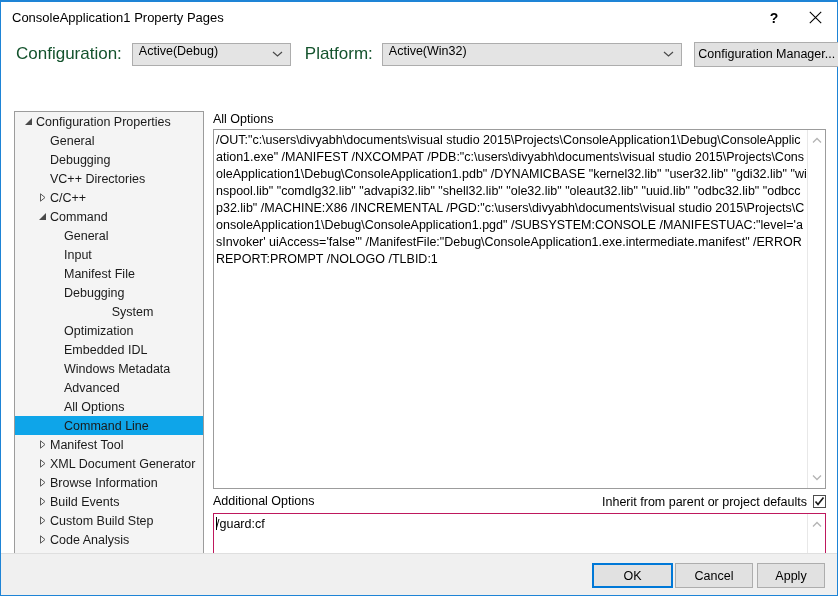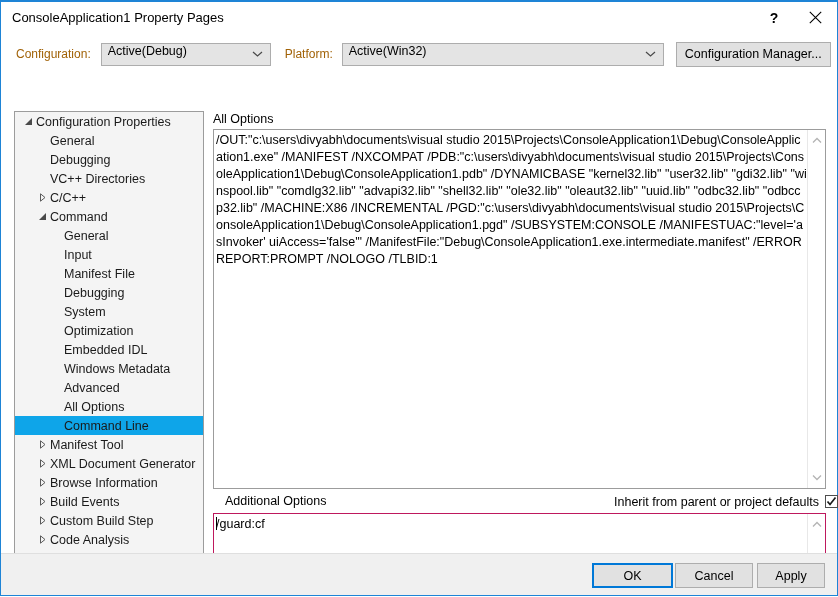--- a/index.html
+++ b/index.html
@@ -78,22 +78,22 @@
   
   .config-row {
     position: absolute;
     left: 0; top: 0;
     width: 838px;
     height: 42px;
     display: flex;
     align-items: center;
   }
   .cfg-label {
-    font-size: 12px;
-    color: #a16207;
+    font-size: 17px;
+    color: #14532d;
     white-space: nowrap;
   }
   .combo {
     box-sizing: border-box;
     height: 23px;
     background: #e4e4e4;
     border: 1px solid #adadad;
     display: flex;
     position: relative;
     cursor: default;
@@ -398,21 +398,21 @@
             <span class="tree-label">Input</span>
           </div>
           <div class="tree-item" style="padding-left: 34px;">
             <span class="tree-arrow"></span>
             <span class="tree-label">Manifest File</span>
           </div>
           <div class="tree-item" style="padding-left: 34px;">
             <span class="tree-arrow"></span>
             <span class="tree-label">Debugging</span>
           </div>
-          <div class="tree-item" style="padding-left: 34px;">
+          <div class="tree-item" style="padding-left: 34px; justify-content: center;">
             <span class="tree-arrow"></span>
             <span class="tree-label">System</span>
           </div>
           <div class="tree-item" style="padding-left: 34px; text-align: right;">
             <span class="tree-arrow"></span>
             <span class="tree-label">Optimization</span>
           </div>
           <div class="tree-item" style="padding-left: 34px; text-align: right;">
             <span class="tree-arrow"></span>
             <span class="tree-label">Embedded IDL</span>
@@ -512,21 +512,21 @@
               </svg>
           </div>
           <div class="sb-arrow" style="margin-bottom:2px;">
             <svg width="10" height="7" viewBox="0 0 10 7">
                 <path d="M1,1.5 L5,5.5 L9,1.5" stroke="#b4b4b4" stroke-width="1.3" fill="none"></path>
               </svg>
           </div>
         </div>
       </div>
 
-      <div style="position:absolute; left:12px; top:382px; width:613px; height:18px;">
+      <div style="position:absolute; left:0; top:382px; width:613px; height:18px;">
         <div class="section-label">Additional Options</div>
         <div class="inherit-row">
           <span>Inherit from parent or project defaults</span>
           <span class="checkbox">
             <svg width="11" height="11" viewBox="0 0 11 11">
               <path d="M1.5,5.5 L4,8.5 L9.5,1.5" stroke="#1a1a1a" stroke-width="1.7" fill="none"></path>
             </svg>
           </span>
         </div>
       </div>

